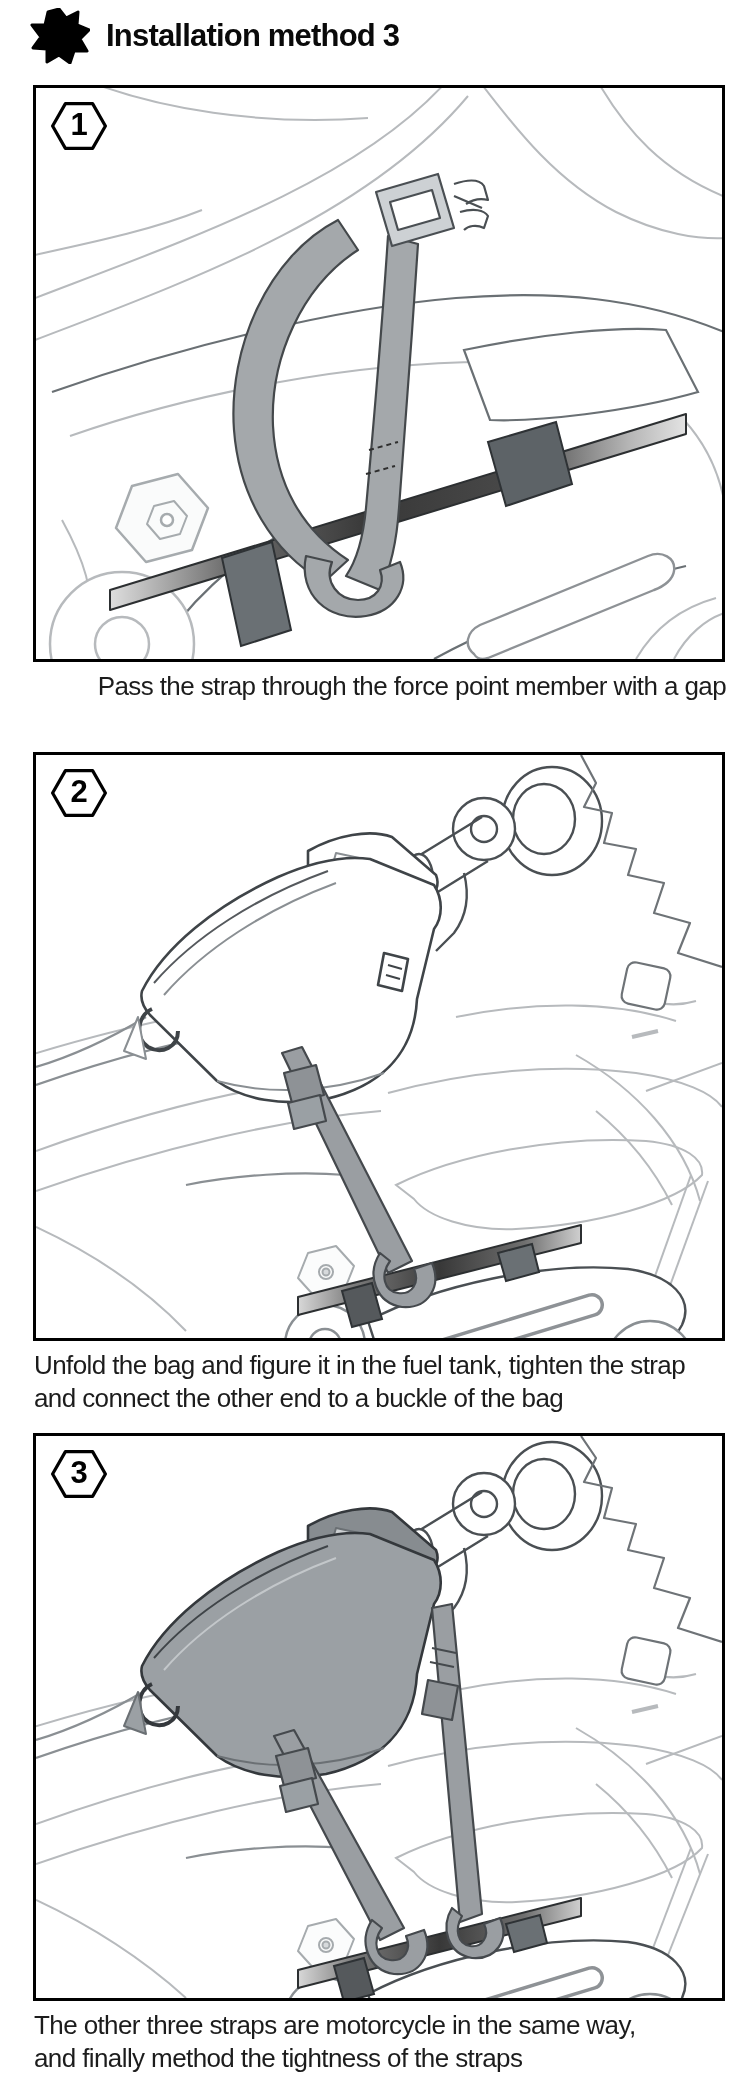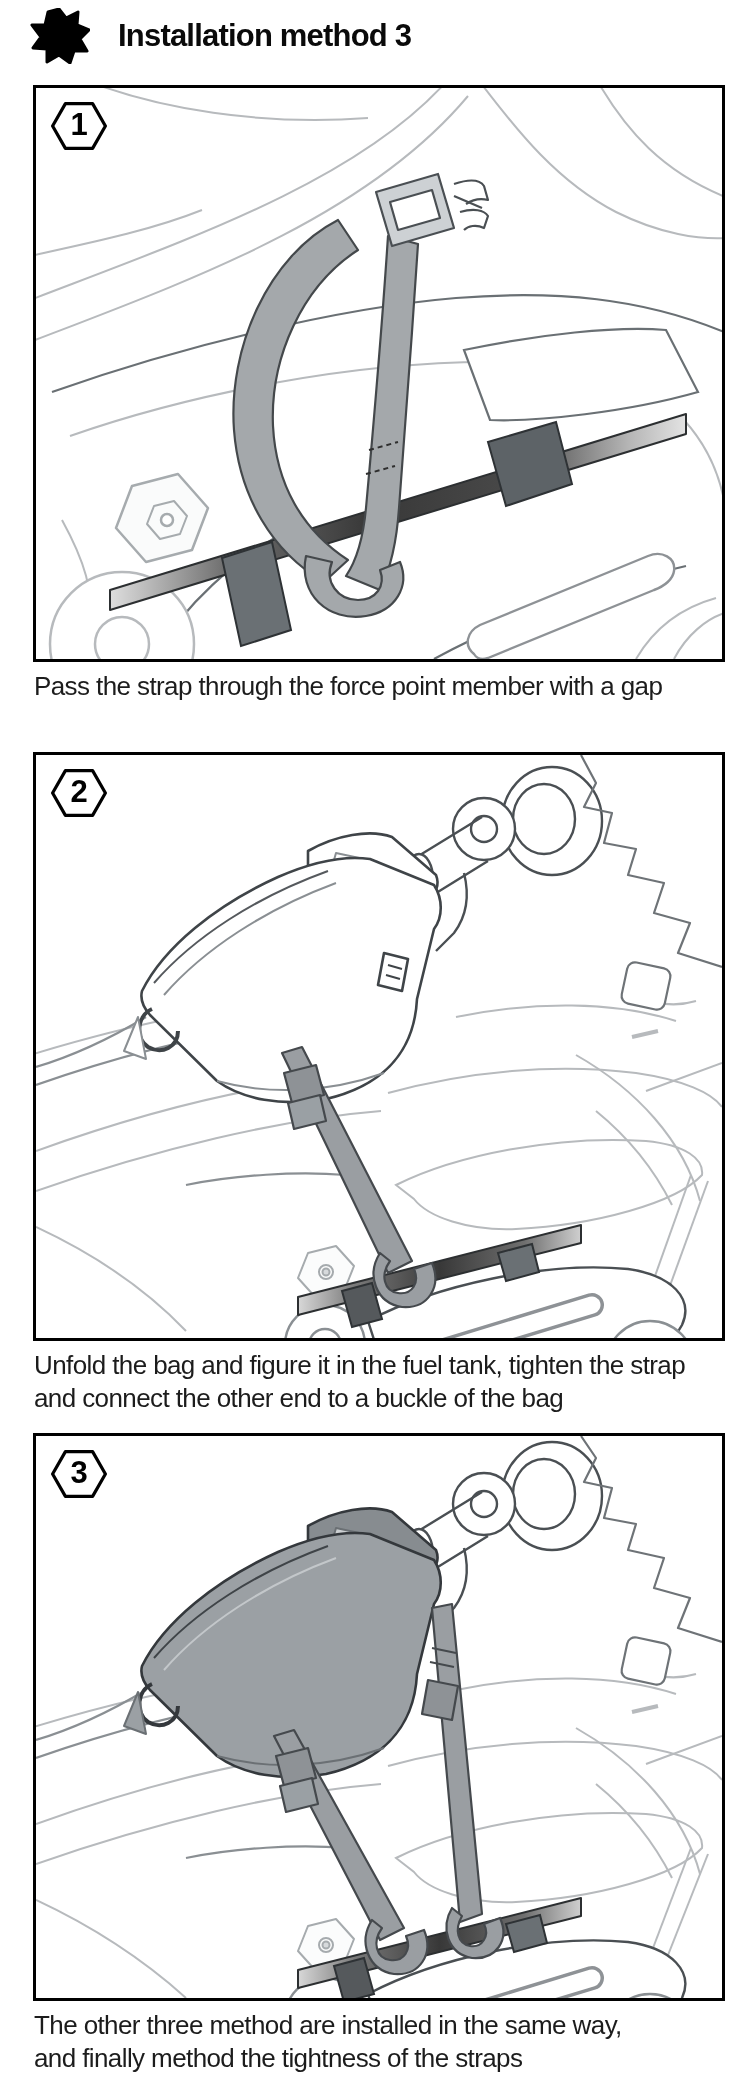--- a/index.html
+++ b/index.html
@@ -1,34 +1,34 @@
 <!DOCTYPE html>
 <html><head>
 <meta charset="utf-8">
 <style>
   html,body{margin:0;padding:0;background:#ffffff;}
   body{width:750px;height:2097px;position:relative;font-family:"Liberation Sans",sans-serif;-webkit-font-smoothing:antialiased;}
   .page{position:absolute;inset:0;background:#ffffff;overflow:hidden;}
 
   .header{position:absolute;top:6px;left:30px;height:60px;display:flex;align-items:center;}
   .header-icon{width:60px;height:56px;flex:0 0 auto;}
-  .header-title{margin-left:28px;font-size:31px;font-weight:700;color:#0a0a0a;letter-spacing:-0.8px;white-space:nowrap;text-align:right;}
+  .header-title{margin-left:16px;font-size:31px;font-weight:700;color:#0a0a0a;letter-spacing:-0.8px;white-space:nowrap;text-align:right;}
 
   .figure-box{position:absolute;left:33px;width:692px;border:3px solid #000000;background:#ffffff;box-sizing:border-box;overflow:hidden;}
   #box1{top:85px;height:577px;}
   #box2{top:752px;height:589px;}
   #box3{top:1433px;height:568px;}
   .illustration{position:absolute;inset:0;width:100%;height:100%;display:block;}
 
   .badge{position:absolute;top:13px;left:15px;width:56px;height:50px;z-index:5;}
   .badge svg{position:absolute;inset:0;width:100%;height:100%;}
   .badge .num{position:absolute;inset:0;display:flex;align-items:center;justify-content:center;font-size:31px;font-weight:700;color:#000;padding-bottom:2px;}
 
   .caption{position:absolute;left:34px;width:692px;font-size:26px;line-height:33px;color:#1c1c1c;letter-spacing:-0.6px;}
-  #cap1{top:670px;}
+  #cap1{top:670px;text-align:right;}
   #cap2{top:1349px;}
   #cap3{top:2009px;}
 </style>
 </head>
 <body>
 
 <div class="page">
 
   <div class="header">
     <svg class="header-icon" viewBox="0 0 60 56">
@@ -294,17 +294,17 @@
       </g>
     </svg>
     <div class="badge">
       <svg viewBox="0 0 70 62">
         <polygon points="2,31 18,3 52,3 68,31 52,59 18,59" fill="#ffffff" stroke="#000000" stroke-width="4" stroke-linejoin="round"></polygon>
       </svg>
       <span class="num">3</span>
     </div>
   </div>
   <div class="caption" id="cap3">
-    <div>The other three method are installed in the same way,</div>
+    <div>The other three straps are motorcycle in the same way,</div>
     <div>and finally method the tightness of the straps</div>
   </div>
 
 </div>
 
 </body></html>

